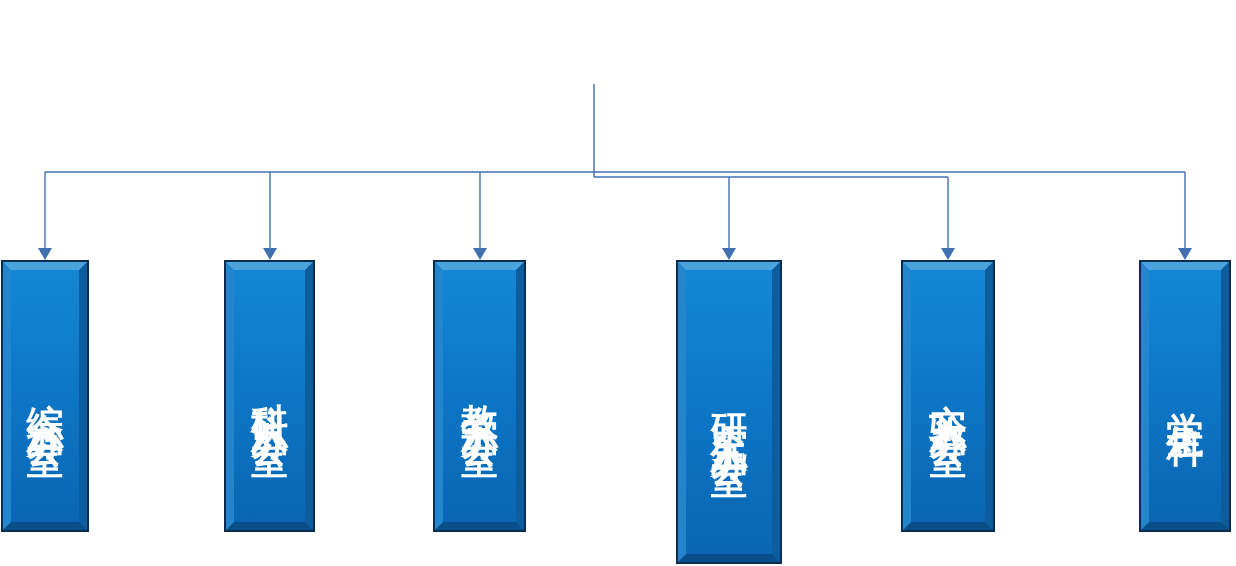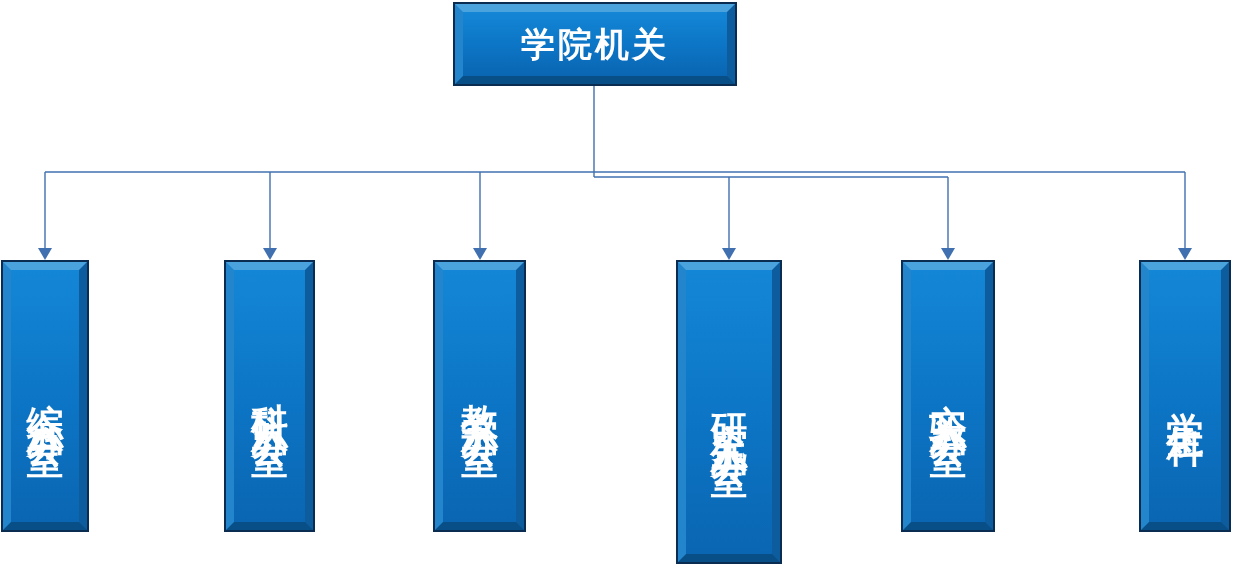--- a/index.html
+++ b/index.html
@@ -54,23 +54,20 @@
     <path class="connector" d="M1185,172 L1185,250"></path>
 
     <polygon class="arrowhead" points="38,248 52,248 45,260"></polygon>
     <polygon class="arrowhead" points="263,248 277,248 270,260"></polygon>
     <polygon class="arrowhead" points="473,248 487,248 480,260"></polygon>
     <polygon class="arrowhead" points="722,248 736,248 729,260"></polygon>
     <polygon class="arrowhead" points="941,248 955,248 948,260"></polygon>
     <polygon class="arrowhead" points="1178,248 1192,248 1185,260"></polygon>
   </svg>
 
-  <div class="node" style="left:455px;top:4px;width:280px;height:80px">
-    <span class="root-label">学院机关</span>
-  </div>
 
   <div class="node" style="left:3px;top:262px;width:84px;height:268px">
     <span class="vlabel">综合办公室</span>
   </div>
 
   <div class="node" style="left:226px;top:262px;width:87px;height:268px">
     <span class="vlabel">科研办公室</span>
   </div>
 
   <div class="node" style="left:435px;top:262px;width:89px;height:268px">

